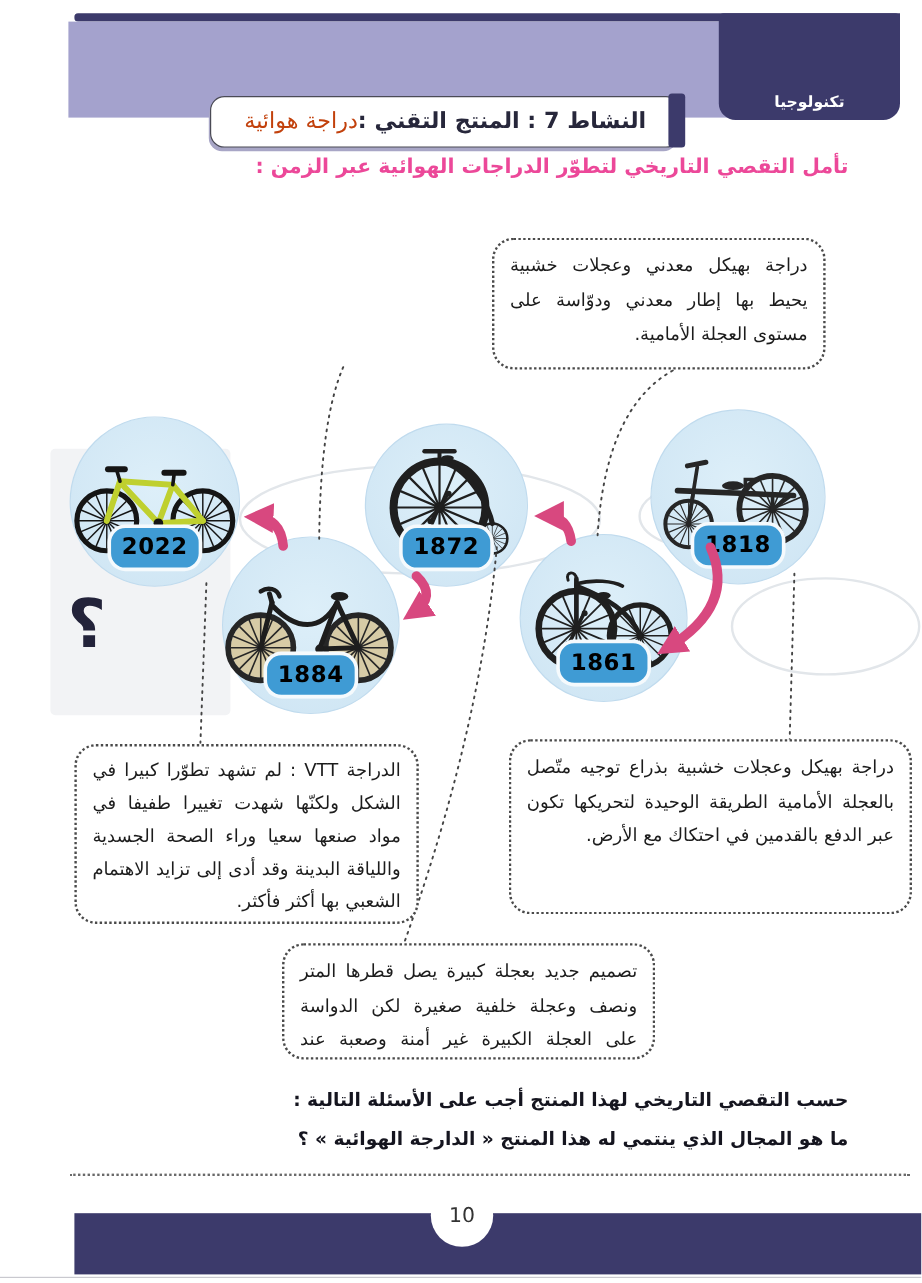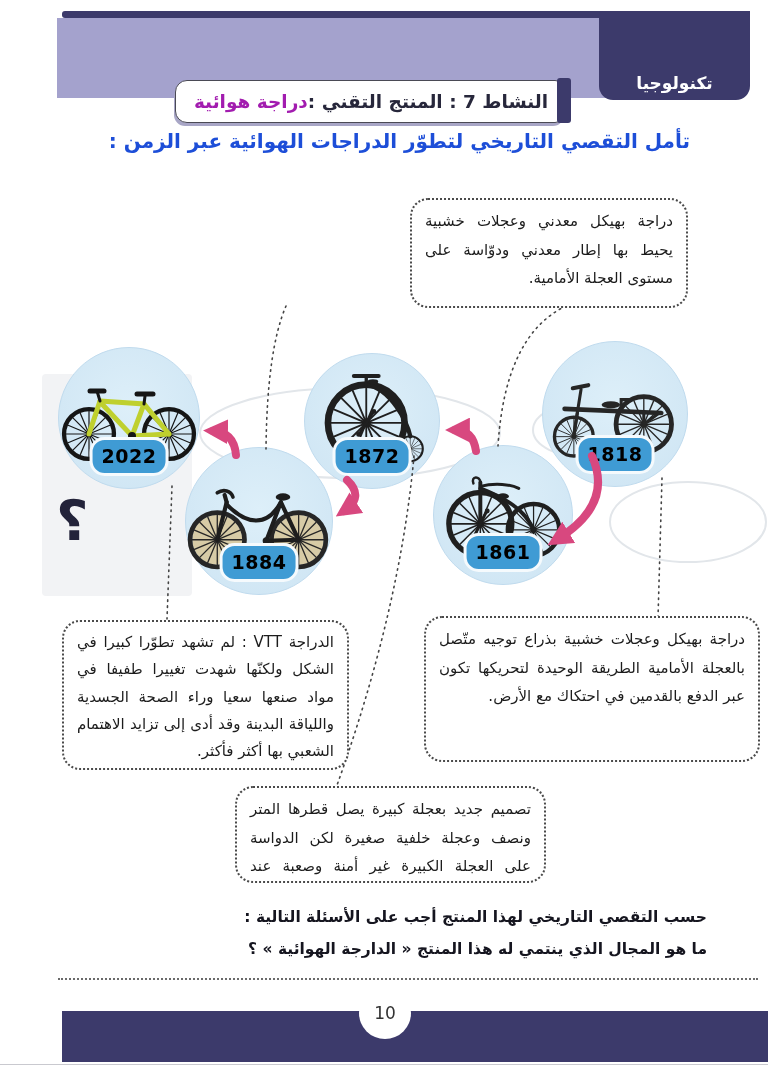--- a/index.html
+++ b/index.html
@@ -6,28 +6,28 @@
   .page{position:relative;width:768px;height:1069px;background:#ffffff;overflow:hidden;
         font-family:"DejaVu Sans",sans-serif;color:#222;}
   .abs{position:absolute;}
 
   
   .topbar{left:62px;top:11px;width:688px;height:7px;background:#3c3a6b;border-radius:3px 0 0 3px;}
   .banner{left:57px;top:18px;width:648px;height:80px;background:#a4a2cd;}
   .tech-tab{left:599px;top:11px;width:151px;height:89px;background:#3c3a6b;
             border-radius:4px 4px 14px 14px;display:flex;align-items:flex-end;justify-content:center;
             padding-bottom:7px;box-sizing:border-box;}
-  .tech-tab span{color:#fff;font-weight:bold;font-size:17px;}
+  .tech-tab span{color:#fff;font-weight:bold;font-size:13px;}
   .title-box{left:175px;top:80px;width:390px;height:41px;background:#fff;border:1.6px solid #4a4a55;
              border-radius:12px;box-shadow:-2px 4px 0 -1px #a8a6c6;display:flex;align-items:center;
              justify-content:center;direction:rtl;z-index:6;}
   .title-box .t1{font-weight:bold;font-size:18.5px;color:#27273b;}
-  .title-box .t2{font-weight:bold;font-size:18.5px;color:#a21caf;}
+  .title-box .t2{font-weight:normal;font-size:18.5px;color:#c2410c;}
   .title-cap{left:557px;top:78px;width:14px;height:45px;background:#3c3a6b;border-radius:3px;z-index:7;}
-  .intro{right:78px;top:129px;direction:rtl;font-weight:bold;font-size:20px;color:#1d4ed8;}
+  .intro{right:61px;top:129px;direction:rtl;font-weight:bold;font-size:17px;color:#ec4899;}
 
   
   .bubble{background:#fff;border:2px dotted #4a4a4a;border-radius:18px;direction:rtl;
           text-align:justify;font-size:15px;line-height:1.9;color:#1c1c1c;
           padding:7px 13px;box-sizing:border-box;overflow:hidden;z-index:5;}
   .b-tl{left:62px;top:200px;width:290px;height:108px;}
   .b-tr{left:410px;top:198px;width:278px;height:110px;}
   .b-bl{left:62px;top:620px;width:287px;height:150px;line-height:1.82;}
   .b-br{left:424px;top:616px;width:336px;height:146px;}
   .b-bc{left:235px;top:786px;width:311px;height:97px;}

